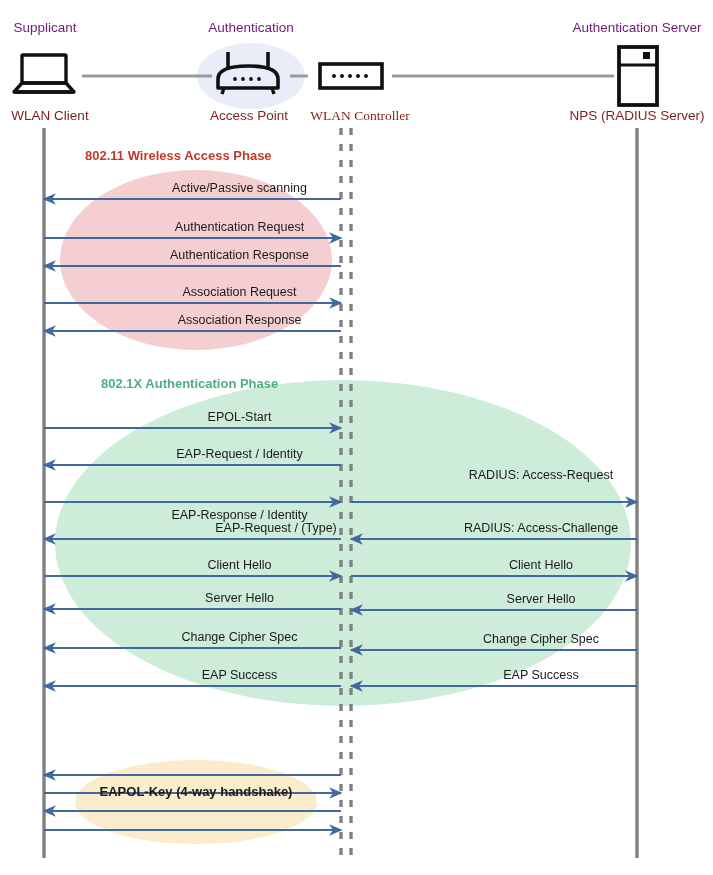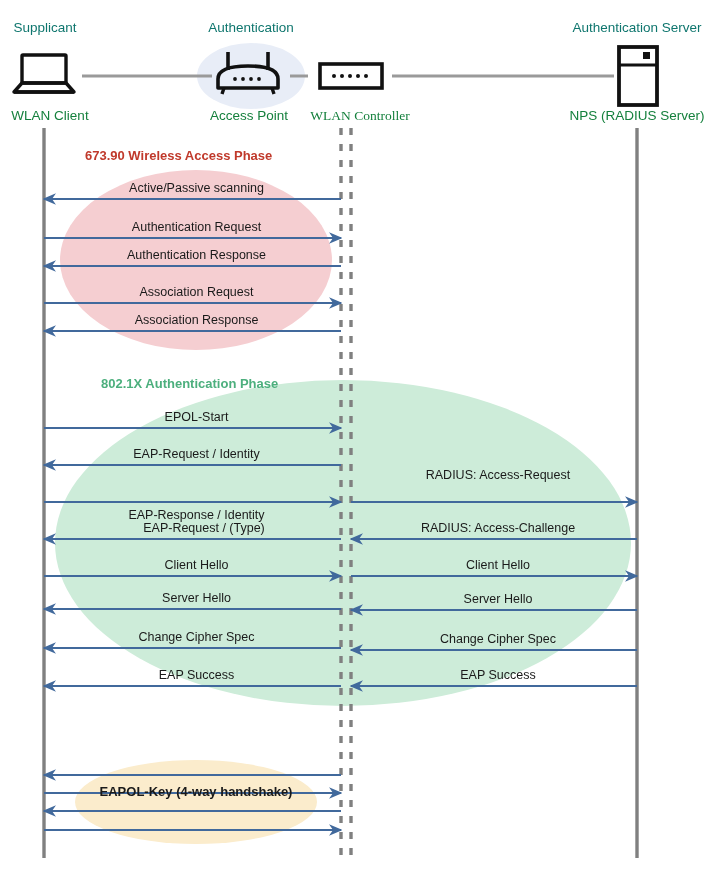--- a/index.html
+++ b/index.html
@@ -20,46 +20,47 @@
   #diagram svg.layer {
     position: absolute;
     left: 0;
     top: 0;
     width: 713px;
     height: 875px;
   }
   .node-title {
     position: absolute;
     font-size: 13.5px;
-    color: #0f766e;
+    color: #701a75;
     white-space: nowrap;
     text-align: center;
   }
   .node-caption {
     position: absolute;
     font-size: 13.5px;
-    color: #15803d;
+    color: #7f1d1d;
     white-space: nowrap;
     text-align: center;
   }
   .phase-label {
     position: absolute;
     font-size: 13px;
     font-weight: 600;
     white-space: nowrap;
     text-align: center;
     line-height: 18px;
   }
   .msg-label {
     position: absolute;
     font-size: 12.5px;
     color: #1a1a1a;
     white-space: nowrap;
     text-align: center;
     transform: translateX(-50%);
+    margin-left: 43px;
   }
   .big-label {
     position: absolute;
     font-size: 13px;
     color: #1a1a1a;
     white-space: nowrap;
     text-align: center;
     transform: translateX(-50%);
   }
 </style>
@@ -163,35 +164,35 @@
 
   <div class="node-title" style="left:0px;top:20px;width:90px;">Supplicant</div>
   <div class="node-title" style="left:196px;top:20px;width:110px;">Authentication</div>
   <div class="node-title" style="left:547px;top:20px;width:180px;">Authentication Server</div>
 
   <div class="node-caption" style="left:0px;top:108px;width:100px;">WLAN Client</div>
   <div class="node-caption" style="left:194px;top:108px;width:110px;">Access Point</div>
   <div class="node-caption" style="left:295px;top:108px;width:130px;font-family:Liberation Serif, serif;">WLAN Controller</div>
   <div class="node-caption" style="left:547px;top:108px;width:180px;">NPS (RADIUS Server)</div>
 
-  <div class="phase-label" style="left:85px;top:147px;color:#c0392b;">673.90 Wireless Access Phase</div>
+  <div class="phase-label" style="left:85px;top:147px;color:#c0392b;">802.11 Wireless Access Phase</div>
 
   <div class="phase-label" style="left:101px;top:375px;color:#4caf7d;">802.1X Authentication Phase</div>
 
 
   <div id="left-labels">
       <div class="msg-label" style="left: 196.5px; top: 181px;">Active/Passive scanning</div>
       <div class="msg-label" style="left: 196.5px; top: 220px;">Authentication Request</div>
       <div class="msg-label" style="left: 196.5px; top: 248px;">Authentication Response</div>
       <div class="msg-label" style="left: 196.5px; top: 285px;">Association Request</div>
       <div class="msg-label" style="left: 196.5px; top: 313px;">Association Response</div>
       <div class="msg-label" style="left: 196.5px; top: 410px;">EPOL-Start</div>
       <div class="msg-label" style="left: 196.5px; top: 447px;">EAP-Request / Identity</div>
       <div class="msg-label" style="left: 196.5px; top: 508px;">EAP-Response / Identity</div>
-      <div class="msg-label" style="left: 180px; top: 521px; padding-left: 48px;">EAP-Request / (Type)</div>
+      <div class="msg-label" style="left: 209px; top: 521px; padding-left: 48px;">EAP-Request / (Type)</div>
       <div class="msg-label" style="left: 196.5px; top: 558px;">Client Hello</div>
       <div class="msg-label" style="left: 196.5px; top: 591px;">Server Hello</div>
       <div class="msg-label" style="left: 196.5px; top: 630px;">Change Cipher Spec</div>
       <div class="msg-label" style="left: 196.5px; top: 668px;">EAP Success</div>
     </div>
   <div id="right-labels">
       <div class="msg-label" style="left: 498px; top: 468px;">RADIUS: Access-Request</div>
       <div class="msg-label" style="left: 498px; top: 521px;">RADIUS: Access-Challenge</div>
       <div class="msg-label" style="left: 498px; top: 558px;">Client Hello</div>
       <div class="msg-label" style="left: 498px; top: 592px;">Server Hello</div>

